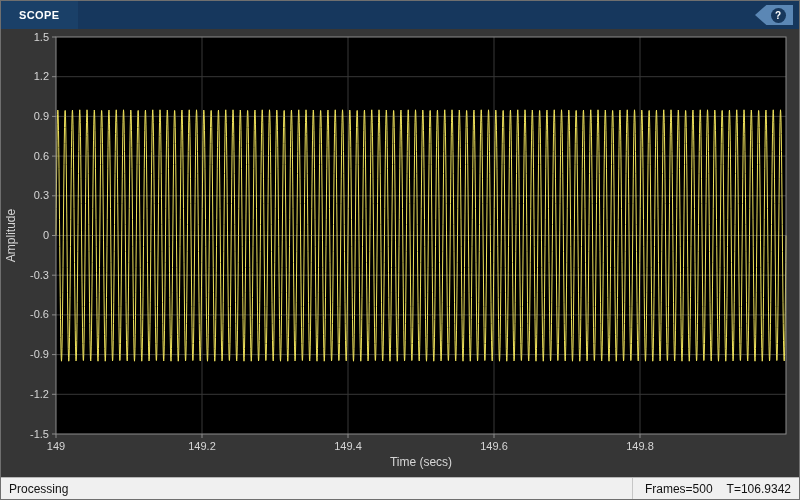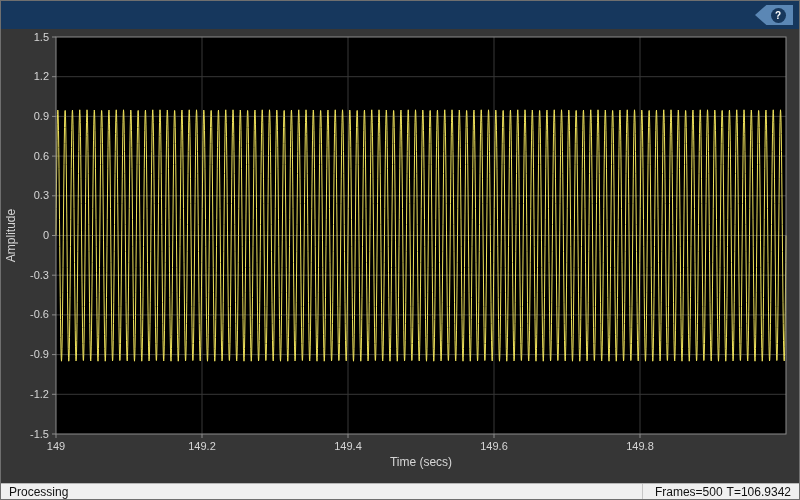--- a/index.html
+++ b/index.html
@@ -27,36 +27,37 @@
   .help-circle{
     width:15px;height:15px;border-radius:50%;background:#17375c;color:#ffffff;
     font-size:10px;font-weight:bold;display:flex;align-items:center;justify-content:center;
   }
   .plot-region{
     position:absolute;top:28px;left:0;width:798px;height:448px;
     background:var(--plot-region-bg,#363636);
   }
   .plot-region svg{display:block;}
   .status-bar{
-    position:absolute;left:0;right:0;bottom:0;height:16px;
+    position:absolute;left:0;right:0;bottom:0;height:22px;
     background:var(--status-bg,#f0f0f0);color:var(--status-text,#111111);
     font-size:12px;display:flex;align-items:center;justify-content:space-between;
     padding:0 8px;box-sizing:border-box;border-top:1px solid #b7b7b7;
   }
   .status-right{
-    display:flex;gap:4px;align-items:center;height:100%;
+    display:flex;gap:14px;align-items:center;height:100%;
     border-left:1px solid #c6c6c6;padding-left:12px;
   }
 </style>
 </head>
 <body>
 
 <div class="window">
 
   <div class="toolbar">
+    <div class="tab active">SCOPE</div>
     <div class="help-btn">
       <span class="help-circle">?</span>
     </div>
   </div>
 
   <div class="plot-region">
       <svg width="798" height="448" viewBox="0 0 798 448">
         <rect x="55" y="8" width="730" height="397" fill="#000000"></rect>
         <line x1="200.9999999999917" y1="8" x2="200.9999999999917" y2="405" stroke="#383838" stroke-width="1"></line>
         <line x1="347.00000000000415" y1="8" x2="347.00000000000415" y2="405" stroke="#383838" stroke-width="1"></line>

